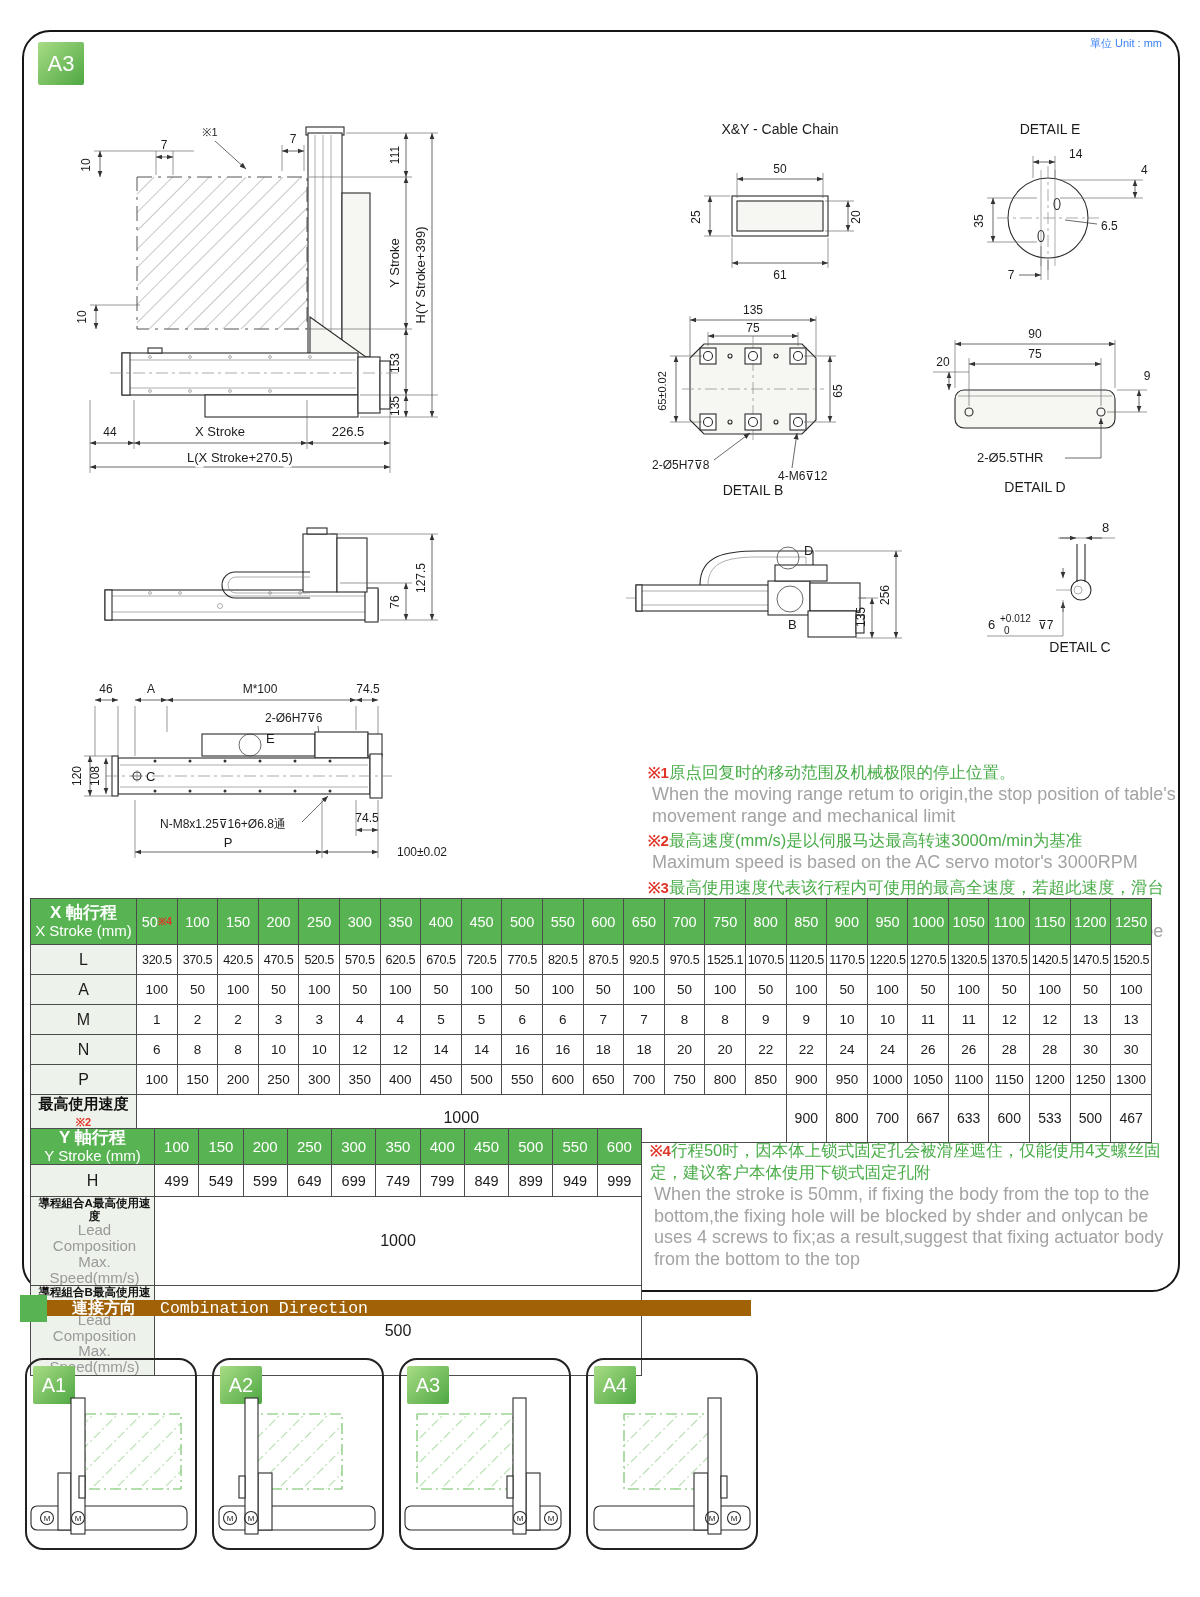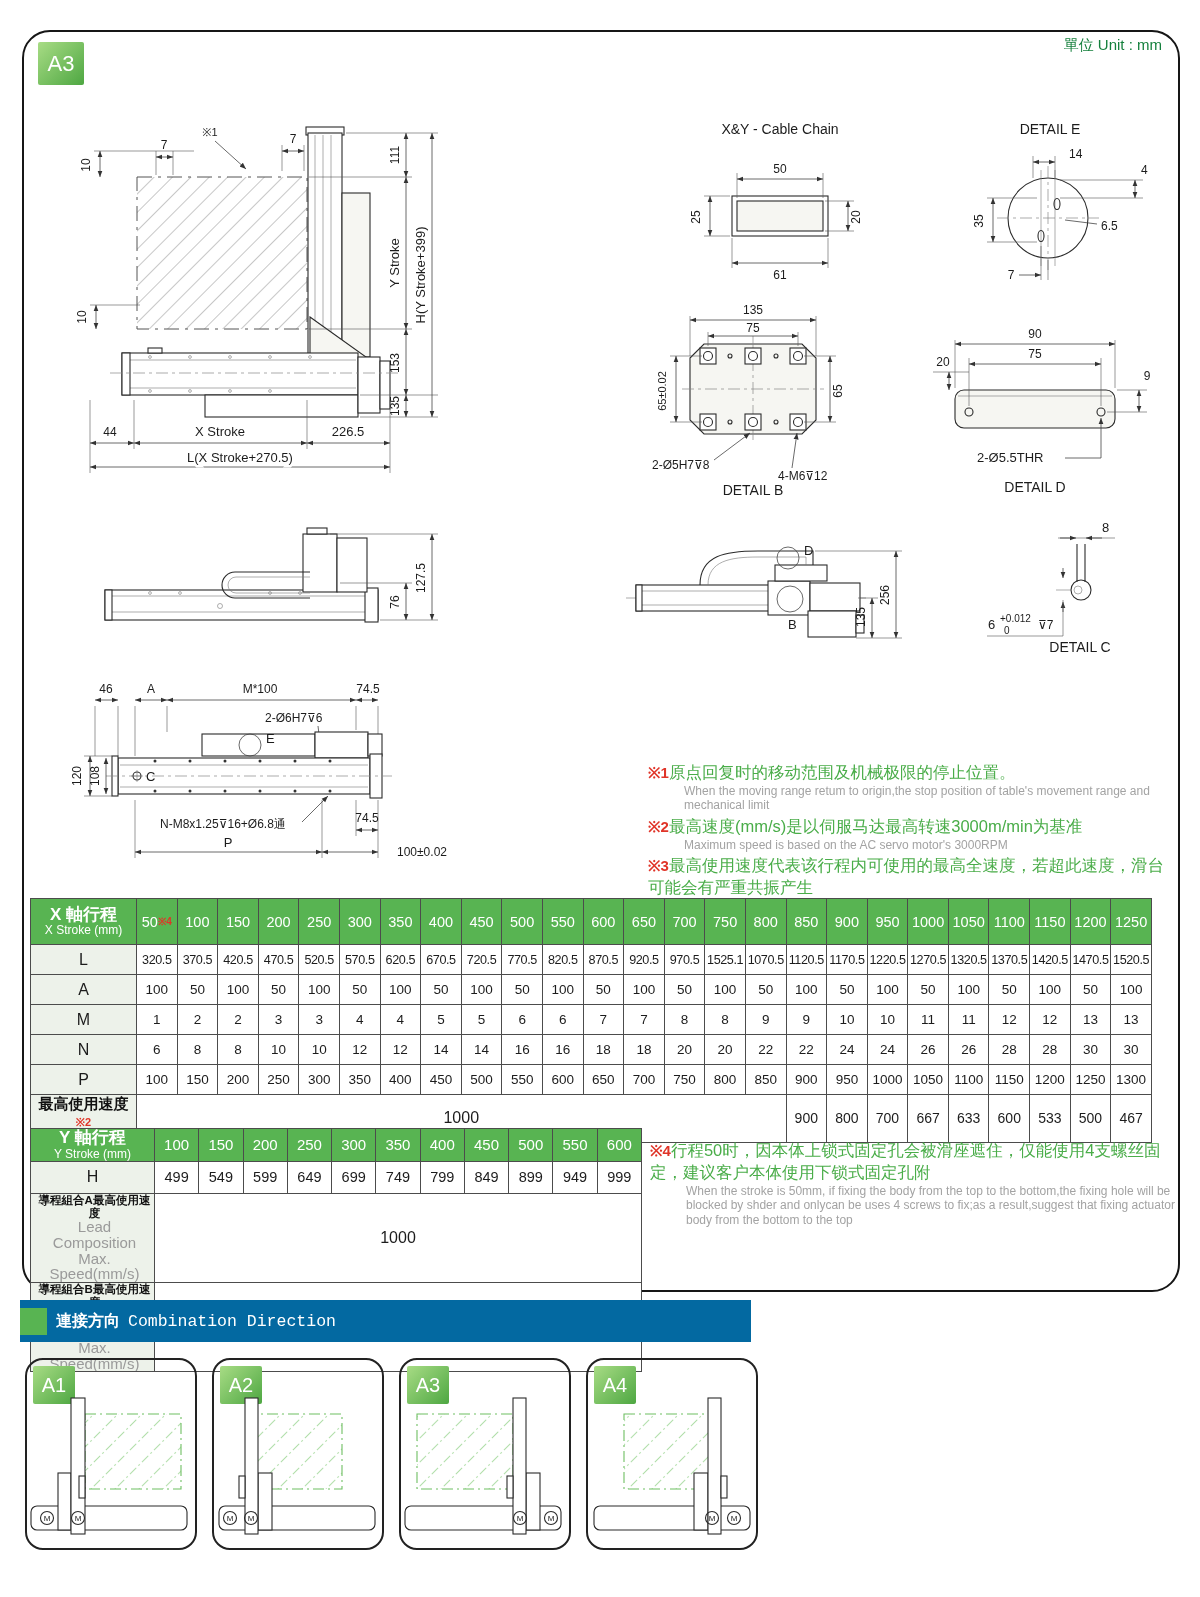--- a/index.html
+++ b/index.html
@@ -2,63 +2,63 @@
 <html><head>
 <meta charset="utf-8">
 <style>
   html,body{margin:0;padding:0;background:#fff;}
   body{width:1200px;height:1597px;position:relative;font-family:"Liberation Sans",sans-serif;color:#1c1c1c;}
   .sheet{position:absolute;left:0;top:0;width:1200px;height:1597px;}
   .frame{position:absolute;left:22px;top:30px;width:1154px;height:1258px;border:2px solid #161616;border-radius:28px;}
   .badge{position:absolute;display:flex;align-items:center;justify-content:center;color:#fff;
          background:linear-gradient(135deg,#a8dc85,#4ea742);border-radius:2px;}
   .page-badge{left:38px;top:42px;width:46px;height:43px;font-size:22px;}
-  .unit{position:absolute;left:900px;top:36px;width:262px;text-align:right;font-size:15px;color:#15803d;}
+  .unit{position:absolute;left:900px;top:36px;width:262px;text-align:right;font-size:11px;color:#3b82f6;}
   svg{position:absolute;overflow:visible;}
   svg text{font-family:"Liberation Sans",sans-serif;fill:#1c1c1c;}
   .t11{font-size:11px}.t12{font-size:12px}.t13{font-size:13px}.t14{font-size:14px}
   .ln{stroke:#2b2b2b;stroke-width:1.1;fill:none}
   .lnf{fill:#fff;stroke:#2b2b2b;stroke-width:1.1}
   .lnf2{fill:#f6f6f2;stroke:#2b2b2b;stroke-width:1.1}
   .thin{stroke:#777;stroke-width:.6;fill:none}
   .dim{stroke:#444;stroke-width:.8;fill:none}
   .ext{stroke:#555;stroke-width:.6;fill:none}
   .cl{stroke:#888;stroke-width:.7;stroke-dasharray:12 4 3 4;fill:none}
   .hatchbox{fill:url(#hgray);stroke:#555;stroke-width:1;stroke-dasharray:15 6 3 6;}
   .ghatch{fill:url(#hgreen);stroke:#6fbf63;stroke-width:1.1;stroke-dasharray:11 4 2 4;}
   .notes{position:absolute;left:648px;top:762px;width:530px;}
   .note{margin-bottom:3px;}
   .note .mark{color:#e03428;font-size:15px;font-weight:bold;}
   .note .zh{color:#4aad49;font-size:16.5px;}
-  .note .en{color:#a3a3a3;font-size:12px;margin-left:36px;line-height:1.2;}
+  .note .en{color:#a3a3a3;font-size:18px;margin-left:4px;line-height:1.2;}
   .note4{position:absolute;left:650px;top:1140px;width:532px;}
   table{border-collapse:collapse;table-layout:fixed;position:absolute;background:#fff;}
   th,td{border:1px solid #4c4c4c;text-align:center;padding:0;font-weight:normal;overflow:hidden;}
   #x-table{left:30px;top:898px;width:1122px;}
   #y-table{left:30px;top:1128px;width:612px;}
   th.green{background:#58b452;color:#fff;}
   .hzh{font-size:17px;font-weight:bold;line-height:1.1;}
-  .hen{font-size:12px;line-height:1.1;}
+  .hen{font-size:15px;line-height:1.1;}
   #x-table tr.hrow{height:46px;font-size:14.5px;}
   #x-table tr.drow{height:30px;font-size:13.5px;}
   #x-table tr.drow.tight{font-size:12.6px;letter-spacing:-.4px;}
   #x-table tr.srow{height:44px;font-size:14px;}
   th.rlabel{background:#edf2ea;font-size:16px;letter-spacing:0;}
   th.slabel{background:#edf2ea;}
   .sl1{font-size:15px;font-weight:bold;color:#111;line-height:1.15;}
   .sl2{font-size:10px;color:#9a9a9a;line-height:1.1;}
   .rmk{color:#e03428;font-size:11px;font-weight:bold;}
   sup.rmk{font-size:10px;vertical-align:2px;}
   #y-table tr.hrow{height:28px;font-size:15px;}
   #y-table tr.drow{height:32px;font-size:14.5px;}
   #y-table tr.lrow{height:40px;font-size:16px;}
   th.llabel{background:#edf2ea;text-align:center;padding-left:4px;}
   .ll1{font-size:11.5px;font-weight:bold;color:#111;line-height:1.1;}
   .ll2{font-size:15px;color:#9a9a9a;line-height:1.05;}
-  .combo-bar{position:absolute;left:20px;top:1300px;width:731px;height:42px;background:#0369a1;display:flex;align-items:center;}
+  .combo-bar{position:absolute;left:20px;top:1300px;width:731px;height:16px;background:#a16207;display:flex;align-items:center;gap:16px;}
   .combo-green{width:27px;height:27px;background:#58b452;flex:0 0 27px;}
   .combo-zh{color:#fff;font-size:16px;font-weight:bold;margin-left:9px;}
   .combo-en{color:#fff;font-size:16.5px;font-family:"Liberation Mono",monospace;margin-left:8px;}
   .panel{position:absolute;top:1358px;width:168px;height:188px;border:2px solid #222;border-radius:18px;}
   .panel-badge{left:6px;top:6px;width:42px;height:38px;font-size:20px;}
   .p1{left:25px}.p2{left:212px}.p3{left:399px}.p4{left:586px}
   .mlab{font-size:8px;}
 </style>
 </head>
 <body>

